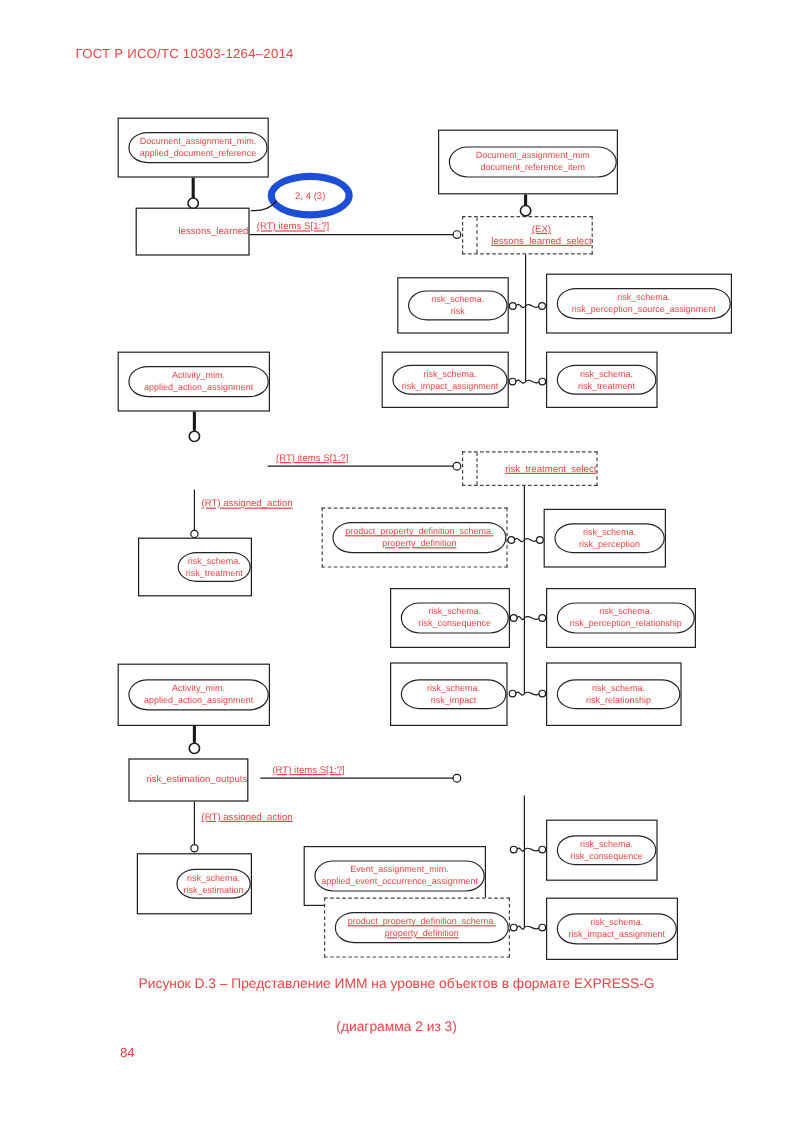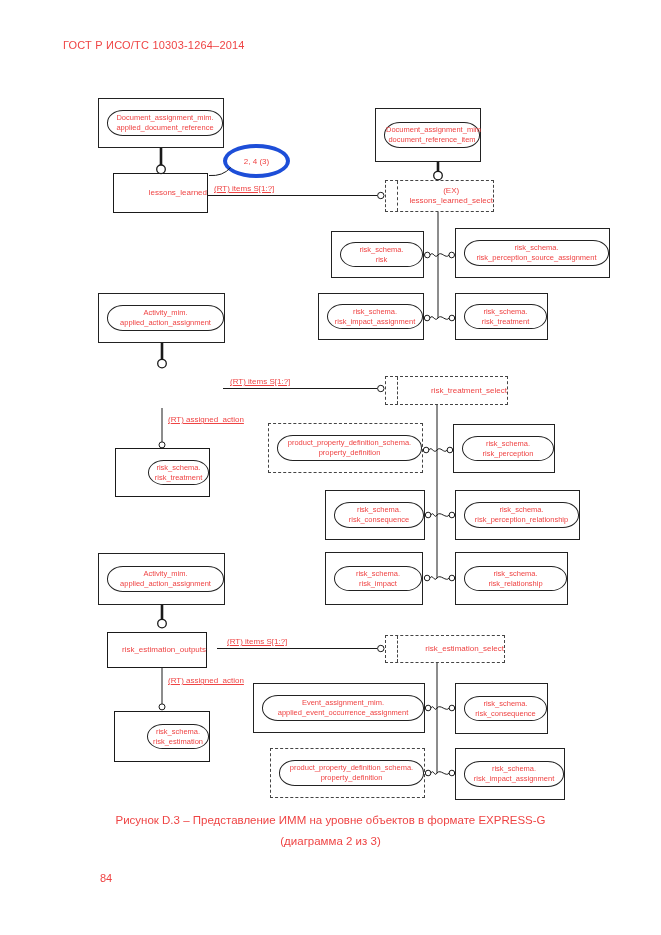--- a/index.html
+++ b/index.html
@@ -2,49 +2,49 @@
 <html><head>
 <meta charset="utf-8">
 <style>
   html,body { margin:0; padding:0; background:#e8e8e8; }
   .page { position:relative; width:661px; height:935px; background:#ffffff;
           font-family:"Liberation Sans", sans-serif; color:#ef4444; overflow:hidden;
           margin:0 auto; }
   .std-header { position:absolute; left:63px; top:39px; font-size:11px; letter-spacing:.2px; }
   .page-number { position:absolute; left:62px; top:872px; font-size:11px;margin-left:38px; }
   .caption { position:absolute; left:0; width:661px; top:815px; text-align:center; font-size:11.5px; line-height:1.0; }
-  .caption .cap2 { margin-top:9px; }
+  .caption .cap2 { margin-top:24px; }
 
   .rect { position:absolute; border:1px solid #222; background:#fff;
           display:flex; align-items:center; justify-content:flex-end; box-sizing:border-box; }
   .rect.heavy { border-width:1.5px; border-color:#1a1a1a;padding-left:24px; }
-  .rect.dashed { border:1px dashed #444; }
+  .rect.dashed { border:1px dashed #444;text-decoration:underline; }
   .oval { border:1px solid #222; border-radius:16px / 50%; background:#fff;
           width:calc(100% - 8px); box-sizing:border-box; padding:2px 1px;
           text-align:center; font-size:7.5px; line-height:1.3; white-space:pre-line; }
   .boxlabel { font-size:8px; line-height:1.25; text-align:center; white-space:pre-line; }
-  .oval-free { position:absolute; border:4px solid #1d4ed8; border-radius:50%; background:#fff;
+  .oval-free { position:absolute; border:6px solid #1d4ed8; border-radius:50%; background:#fff;
                display:flex; align-items:center; justify-content:center; font-size:8px; }
   .edge-label { position:absolute; font-size:8px; white-space:nowrap;text-decoration:underline; }
   .select-bar { position:absolute; left:11px; top:0; bottom:0; border-left:1px dashed #444; }
   .wires { position:absolute; left:0; top:0; pointer-events:none; z-index:5; }
 </style>
 </head>
 <body>
 
 <div class="page">
 
   <div class="std-header">ГОСТ Р ИСО/ТС 10303-1264–2014</div>
 
   <div class="rect" style="left:98px;top:98px;width:126px;height:50px">
     <div class="oval">Document_assignment_mim.
 applied_document_reference</div>
   </div>
 
-  <div class="rect" style="left:375px;top:108px;width:106px;height:54px">
+  <div class="rect" style="left:365px;top:108px;width:150px;height:54px">
     <div class="oval">Document_assignment_mim
 document_reference_item</div>
   </div>
 
   <div class="oval-free" style="left:223px;top:144px;width:59px;height:26px">2, 4 (3)</div>
 
   <div class="rect heavy" style="left:113px;top:173px;width:95px;height:40px">
     <span class="boxlabel">lessons_learned</span>
   </div>
 
@@ -71,21 +71,21 @@
     <div class="oval">risk_schema.
 risk_treatment</div>
   </div>
 
   <div class="rect" style="left:98px;top:293px;width:127px;height:50px">
     <div class="oval">Activity_mim.
 applied_action_assignment</div>
   </div>
 
 
-  <div class="rect dashed" style="left:385px;top:376px;width:123px;height:29px">
+  <div class="rect dashed" style="left:385px;top:376px;width:113px;height:29px">
     <div class="select-bar"></div>
     <span class="boxlabel">risk_treatment_select</span>
   </div>
 
   <div class="rect heavy" style="left:115px;top:448px;width:95px;height:49px">
     <div class="oval">risk_schema.
 risk_treatment</div>
   </div>
 
   <div class="rect dashed" style="left:268px;top:423px;width:155px;height:50px">
@@ -117,31 +117,27 @@
 
   <div class="rect" style="left:98px;top:553px;width:127px;height:52px">
     <div class="oval">Activity_mim.
 applied_action_assignment</div>
   </div>
 
   <div class="rect heavy" style="left:107px;top:632px;width:100px;height:36px">
     <span class="boxlabel">risk_estimation_outputs</span>
   </div>
 
-  <div class="rect dashed" style="left:385px;top:635px;width:120px;height:28px">
-    <div class="select-bar"></div>
-    <span class="boxlabel">risk_estimation_select</span>
-  </div>
 
   <div class="rect heavy" style="left:114px;top:711px;width:96px;height:51px">
     <div class="oval">risk_schema.
 risk_estimation</div>
   </div>
 
-  <div class="rect" style="left:253px;top:683px;width:172px;height:50px">
+  <div class="rect" style="left:253px;top:705px;width:152px;height:50px">
     <div class="oval">Event_assignment_mim.
 applied_event_occurrence_assignment</div>
   </div>
   <div class="rect" style="left:455px;top:683px;width:93px;height:51px">
     <div class="oval">risk_schema.
 risk_consequence</div>
   </div>
 
   <div class="rect dashed" style="left:270px;top:748px;width:155px;height:50px">
     <div class="oval">product_property_definition_schema.

